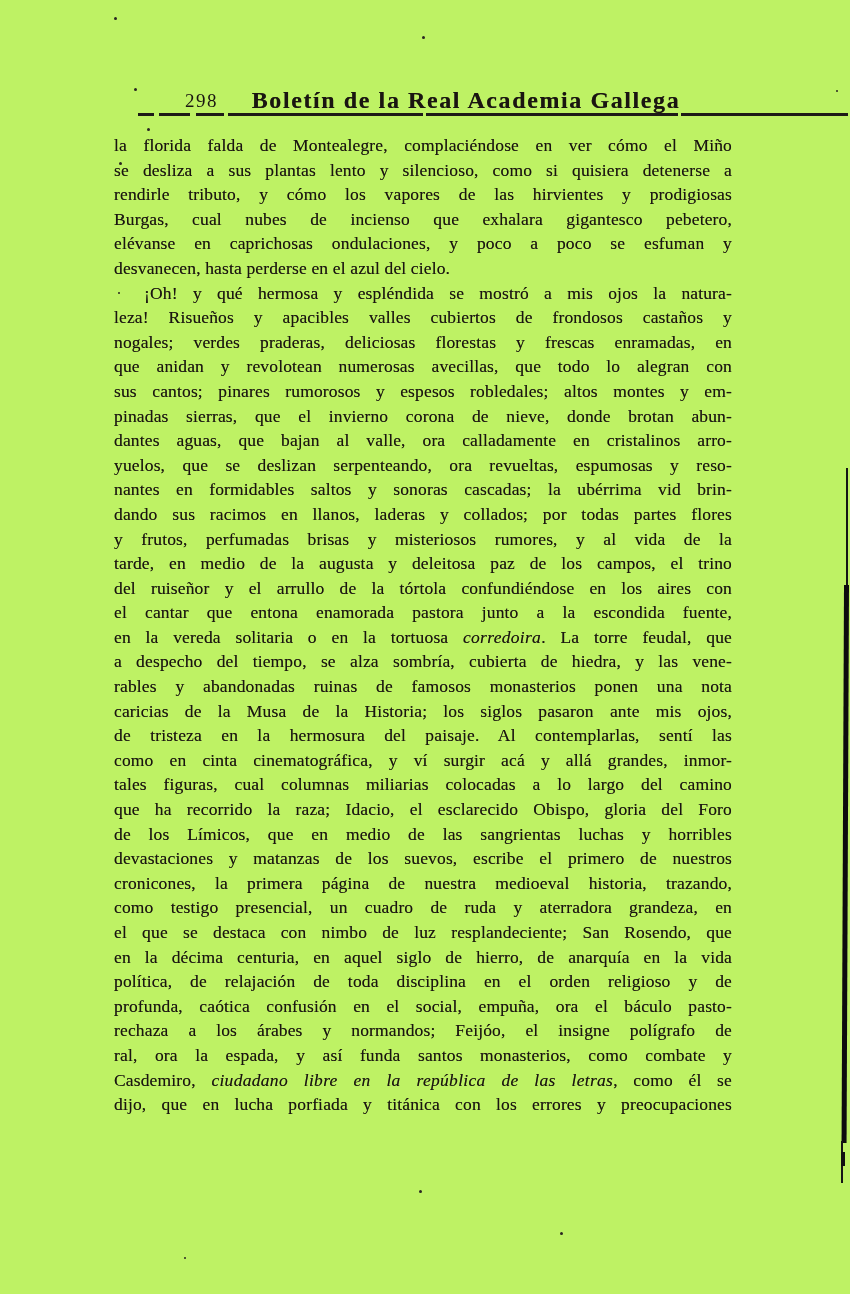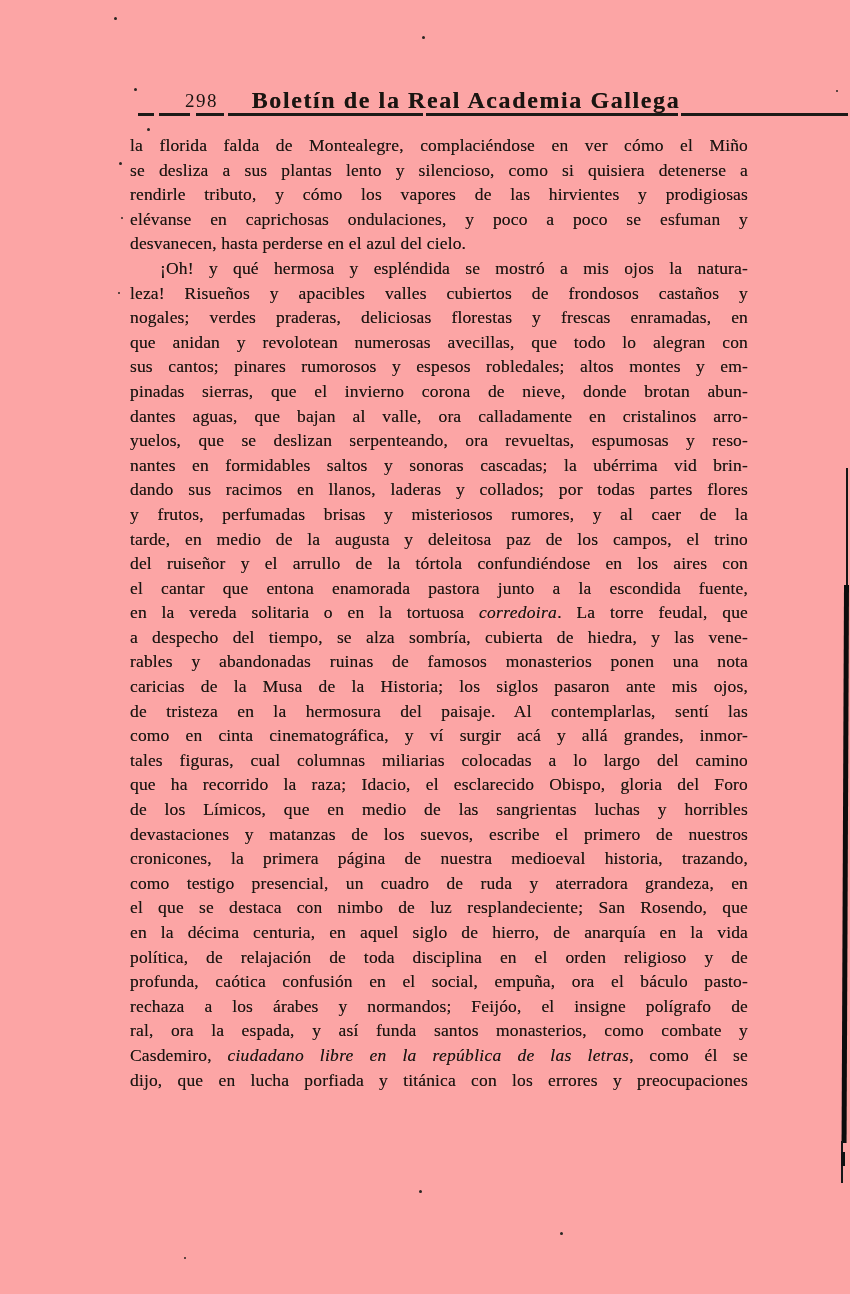--- a/index.html
+++ b/index.html
@@ -1,21 +1,21 @@
 <!DOCTYPE html>
 <html><head>
 <meta charset="utf-8">
 <style>
   html, body { margin: 0; padding: 0; background: #e8e8e8; }
   .page {
     position: relative;
     width: 850px;
     height: 1294px;
     margin: 0 auto;
-    background: #fca5a5;
+    background: #bef264;
     color: #1a1511;
     font-family: "Liberation Serif", "DejaVu Serif", serif;
     overflow: hidden;
   }
 
   
   .header-row {
     position: absolute;
     top: 86px; left: 130px; width: 618px; height: 28px;
   }
@@ -39,21 +39,21 @@
       #1d1a17 21px, #1d1a17 52px,  transparent 52px,  transparent 58px,
       #1d1a17 58px, #1d1a17 86px,  transparent 86px,  transparent 90px,
       #1d1a17 90px, #1d1a17 285px, transparent 285px, transparent 288px,
       #1d1a17 288px,#1d1a17 540px, transparent 540px, transparent 543px,
       #1d1a17 543px,#1d1a17 100%);
   }
 
   
   .body-text {
     position: absolute;
-    top: 133px; left: 130px; width: 618px;
+    top: 133px; left: 114px; width: 618px;
     font-size: 17.5px;
     line-height: 24.6px;
     letter-spacing: 0.15px;
     text-shadow: 0 0 0.4px rgba(25,18,12,0.55);
   }
   .line {
     height: 24.6px;
     text-align: justify;
     text-align-last: justify;
     white-space: normal;
@@ -92,33 +92,34 @@
   <div class="header-row">
     <span class="page-number">298</span>
     <span class="header-title">Boletín de la Real Academia Gallega</span>
   </div>
   <div class="header-rule"></div>
 
   <div class="body-text">
       <div class="line"><span>la florida falda de Montealegre, complaciéndose en ver cómo el Miño</span></div>
       <div class="line"><span>se desliza a sus plantas lento y silencioso, como si quisiera detenerse a</span></div>
       <div class="line"><span>rendirle tributo, y cómo los vapores de las hirvientes y prodigiosas</span></div>
+      <div class="line"><span>Burgas, cual nubes de incienso que exhalara gigantesco pebetero,</span></div>
       <div class="line"><span>elévanse en caprichosas ondulaciones, y poco a poco se esfuman y</span></div>
       <div class="line no-just"><span>desvanecen, hasta perderse en el azul del cielo.</span></div>
       <div class="line indent"><span>¡Oh! y qué hermosa y espléndida se mostró a mis ojos la natura-</span></div>
       <div class="line"><span>leza! Risueños y apacibles valles cubiertos de frondosos castaños y</span></div>
       <div class="line"><span>nogales; verdes praderas, deliciosas florestas y frescas enramadas, en</span></div>
       <div class="line"><span>que anidan y revolotean numerosas avecillas, que todo lo alegran con</span></div>
       <div class="line"><span>sus cantos; pinares rumorosos y espesos robledales; altos montes y em-</span></div>
       <div class="line"><span>pinadas sierras, que el invierno corona de nieve, donde brotan abun-</span></div>
       <div class="line"><span>dantes aguas, que bajan al valle, ora calladamente en cristalinos arro-</span></div>
       <div class="line"><span>yuelos, que se deslizan serpenteando, ora revueltas, espumosas y reso-</span></div>
       <div class="line"><span>nantes en formidables saltos y sonoras cascadas; la ubérrima vid brin-</span></div>
       <div class="line"><span>dando sus racimos en llanos, laderas y collados; por todas partes flores</span></div>
-      <div class="line"><span>y frutos, perfumadas brisas y misteriosos rumores, y al caer de la</span></div>
+      <div class="line"><span>y frutos, perfumadas brisas y misteriosos rumores, y al vida de la</span></div>
       <div class="line"><span>tarde, en medio de la augusta y deleitosa paz de los campos, el trino</span></div>
       <div class="line"><span>del ruiseñor y el arrullo de la tórtola confundiéndose en los aires con</span></div>
       <div class="line"><span>el cantar que entona enamorada pastora junto a la escondida fuente,</span></div>
       <div class="line"><span>en la vereda solitaria o en la tortuosa </span><i>corredoira</i><span>. La torre feudal, que</span></div>
       <div class="line"><span>a despecho del tiempo, se alza sombría, cubierta de hiedra, y las vene-</span></div>
       <div class="line"><span>rables y abandonadas ruinas de famosos monasterios ponen una nota</span></div>
       <div class="line"><span>caricias de la Musa de la Historia; los siglos pasaron ante mis ojos,</span></div>
       <div class="line"><span>de tristeza en la hermosura del paisaje. Al contemplarlas, sentí las</span></div>
       <div class="line"><span>como en cinta cinematográfica, y ví surgir acá y allá grandes, inmor-</span></div>
       <div class="line"><span>tales figuras, cual columnas miliarias colocadas a lo largo del camino</span></div>

